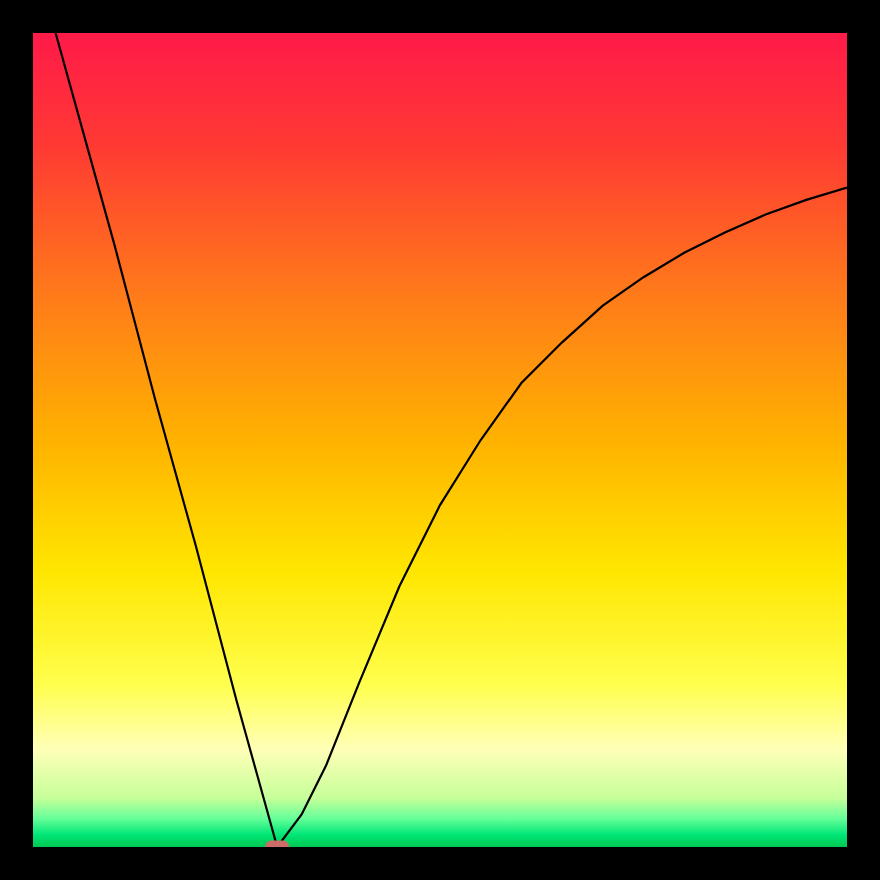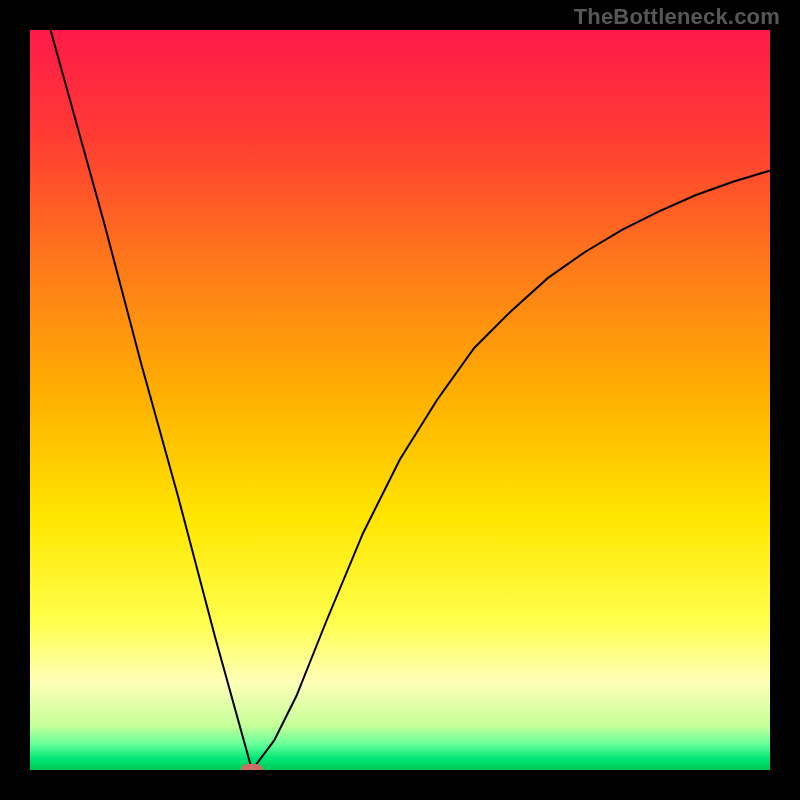--- a/index.html
+++ b/index.html
@@ -46,21 +46,20 @@
     border-radius: 6px;
     transform: translate(-50%, -50%);
     z-index: 2;
   }
 </style>
 </head>
 <body>
 
 <div class="frame">
 
-  <div class="watermark">TheBottleneck.com</div>
 
   <div class="plot-area">
     <svg id="plot-svg" width="740" height="740" viewBox="0 0 740 740">
       <defs>
         <linearGradient id="bg-grad" x1="0" y1="0" x2="0" y2="1">
             <stop offset="0%" stop-color="#ff1a49"></stop>
             <stop offset="14.000000000000002%" stop-color="#ff3a33"></stop>
             <stop offset="32%" stop-color="#ff7a1a"></stop>
             <stop offset="50%" stop-color="#ffb200"></stop>
             <stop offset="66%" stop-color="#ffe600"></stop>

